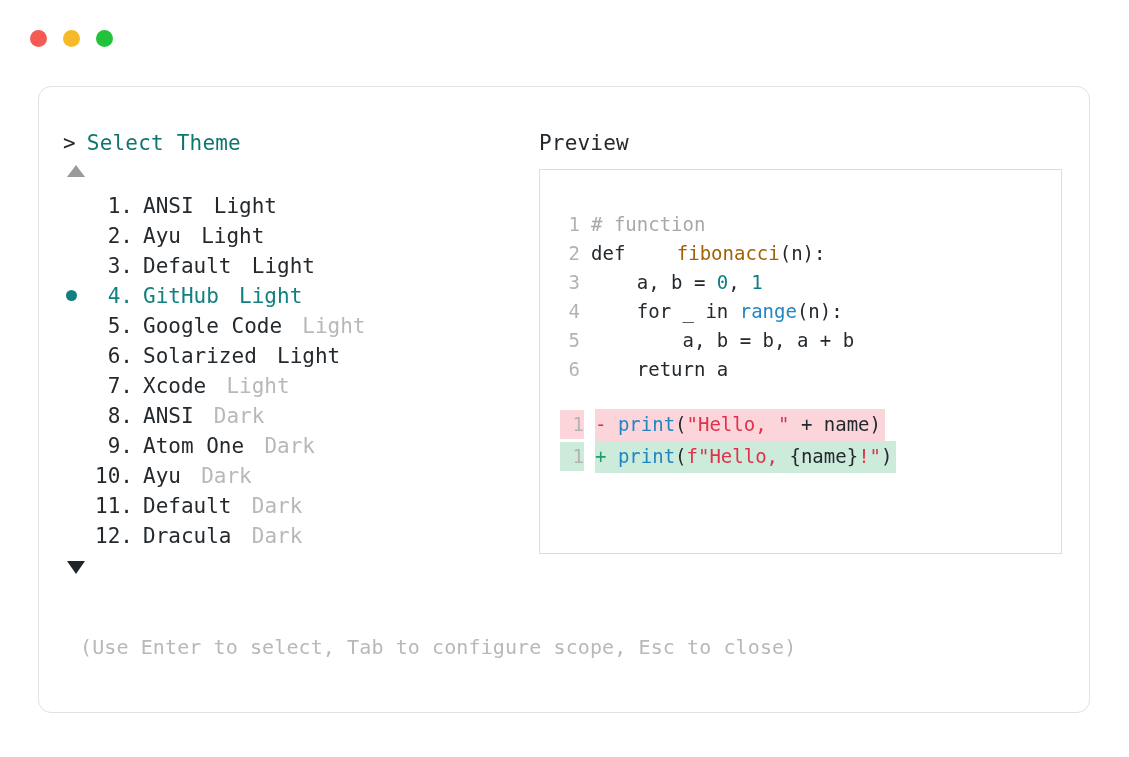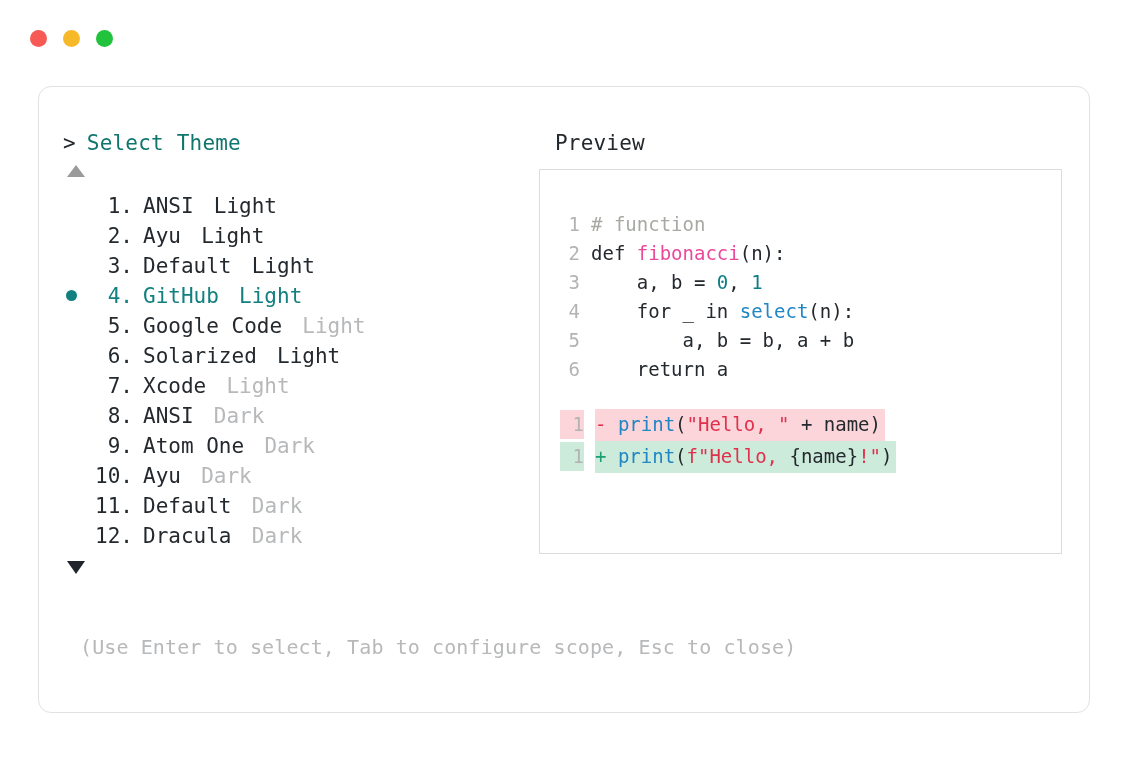--- a/index.html
+++ b/index.html
@@ -142,21 +142,20 @@
     position: absolute;
     left: 500px;
     top: 44px;
     width: 528px;
   }
   .preview-label {
     font-size: 21px;
     color: #24292e;
     margin-bottom: 14px;
     letter-spacing: 0.2px;
-    margin-left: 16px;
   }
   .preview-box {
     box-sizing: border-box;
     border: 1px solid #dcdcdc;
     background: #ffffff;
     width: 523px;
     height: 385px;
     padding: 40px 0 0 20px;
   }
 
@@ -189,21 +188,21 @@
   }
   .diff-del .diff-body { background: #fbd5da; }
   .diff-add .diff-body { background: #cdebdb; }
   .diff-sign { width: 2ch; display: inline-block; }
   .sign-del { color: #e0304b; }
   .sign-add { color: #1a9e72; }
 
   
   .tok-comment { color: #a7aaa4; }
   .tok-keyword { color: #24292e; }
-  .tok-func    { color: #ec4899; }
+  .tok-func    { color: #a16207; margin-left: 40px; }
   .tok-number  { color: #0e7c86; }
   .tok-builtin { color: #2186c4; }
   .tok-string  { color: #e0304b; }
   .tok-plain   { color: #24292e; }
   .tok-punct   { color: #24292e; }
 
   
   .footer-hint {
     position: absolute;
     left: 41px;
@@ -254,21 +253,21 @@
     </div>
 
     <div class="right-col">
       <div class="preview-label">Preview</div>
 
       <div class="preview-box">
         <div id="code-block">
             <div class="code-line"><span class="ln">1</span><span class="code-text"><span class="tok-comment"># function</span></span></div>
             <div class="code-line"><span class="ln">2</span><span class="code-text"><span class="tok-keyword">def </span><span class="tok-func">fibonacci</span><span class="tok-punct">(n):</span></span></div>
             <div class="code-line"><span class="ln">3</span><span class="code-text"><span class="tok-plain">    a, b = </span><span class="tok-number">0</span><span class="tok-plain">, </span><span class="tok-number">1</span></span></div>
-            <div class="code-line"><span class="ln">4</span><span class="code-text"><span class="tok-plain">    for _ in </span><span class="tok-builtin">select</span><span class="tok-punct">(n):</span></span></div>
+            <div class="code-line"><span class="ln">4</span><span class="code-text"><span class="tok-plain">    for _ in </span><span class="tok-builtin">range</span><span class="tok-punct">(n):</span></span></div>
             <div class="code-line"><span class="ln">5</span><span class="code-text"><span class="tok-plain">        a, b = b, a + b</span></span></div>
             <div class="code-line"><span class="ln">6</span><span class="code-text"><span class="tok-plain">    return a</span></span></div>
           </div>
         <div class="blank-line"></div>
         <div id="diff-block">
             <div class="code-line diff-row diff-del"><span class="ln" style="background: rgb(251, 213, 218); padding-left: 4px;">1</span><span class="diff-body" style="background: rgb(251, 213, 218);"><span class="diff-sign sign-del">-</span><span class="tok-builtin">print</span><span class="tok-punct">(</span><span class="tok-string">"Hello, "</span><span class="tok-plain"> + name)</span></span></div>
             <div class="code-line diff-row diff-add"><span class="ln" style="background: rgb(205, 235, 219); padding-left: 4px;">1</span><span class="diff-body" style="background: rgb(205, 235, 219);"><span class="diff-sign sign-add">+</span><span class="tok-builtin">print</span><span class="tok-punct">(</span><span class="tok-string">f"Hello, </span><span class="tok-plain">{name}</span><span class="tok-string">!"</span><span class="tok-punct">)</span></span></div>
           </div>
       </div>
     </div>

